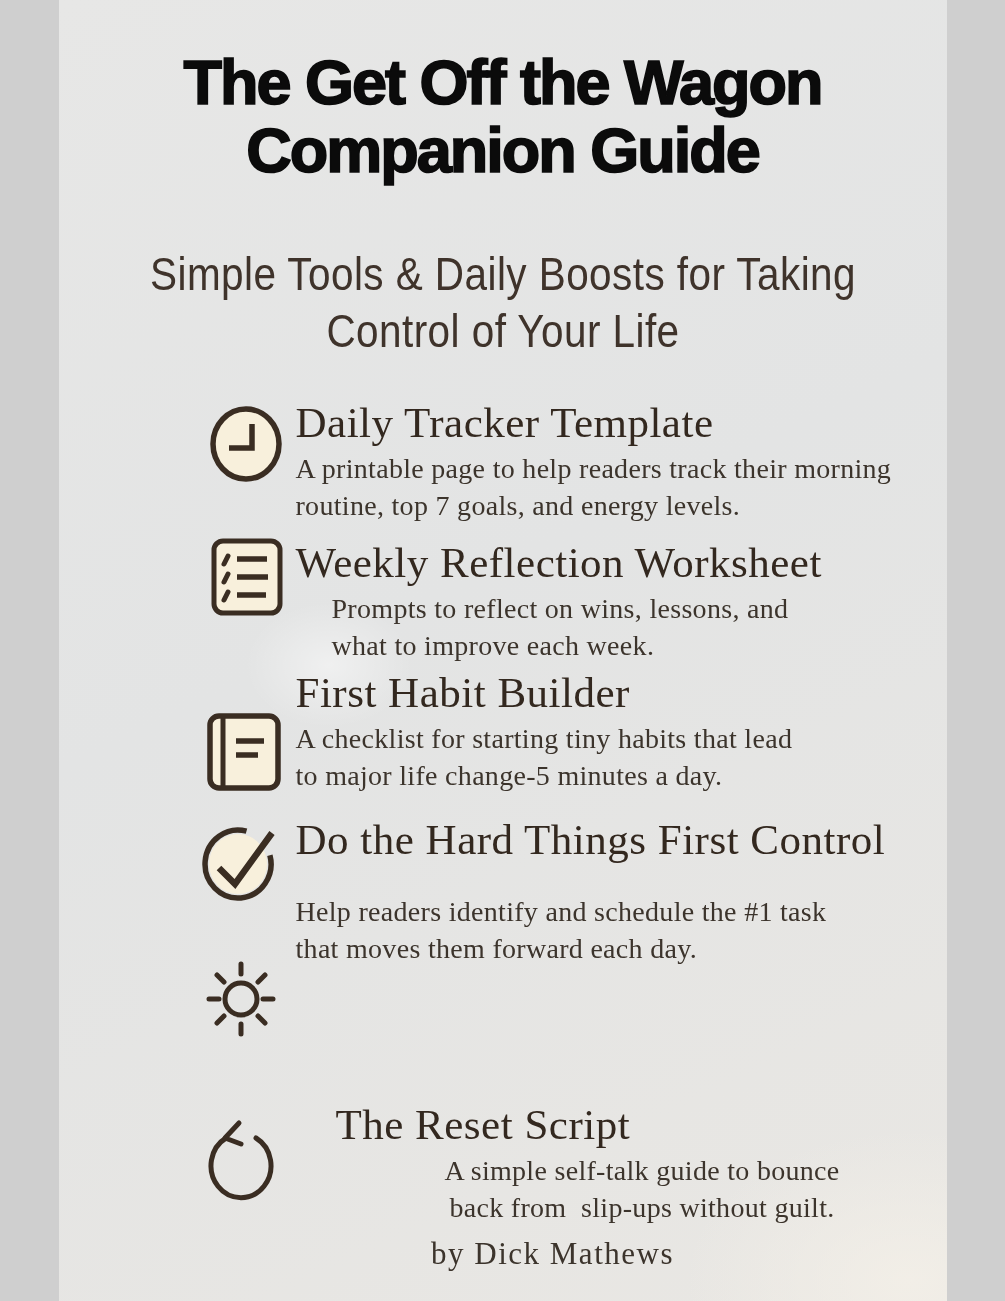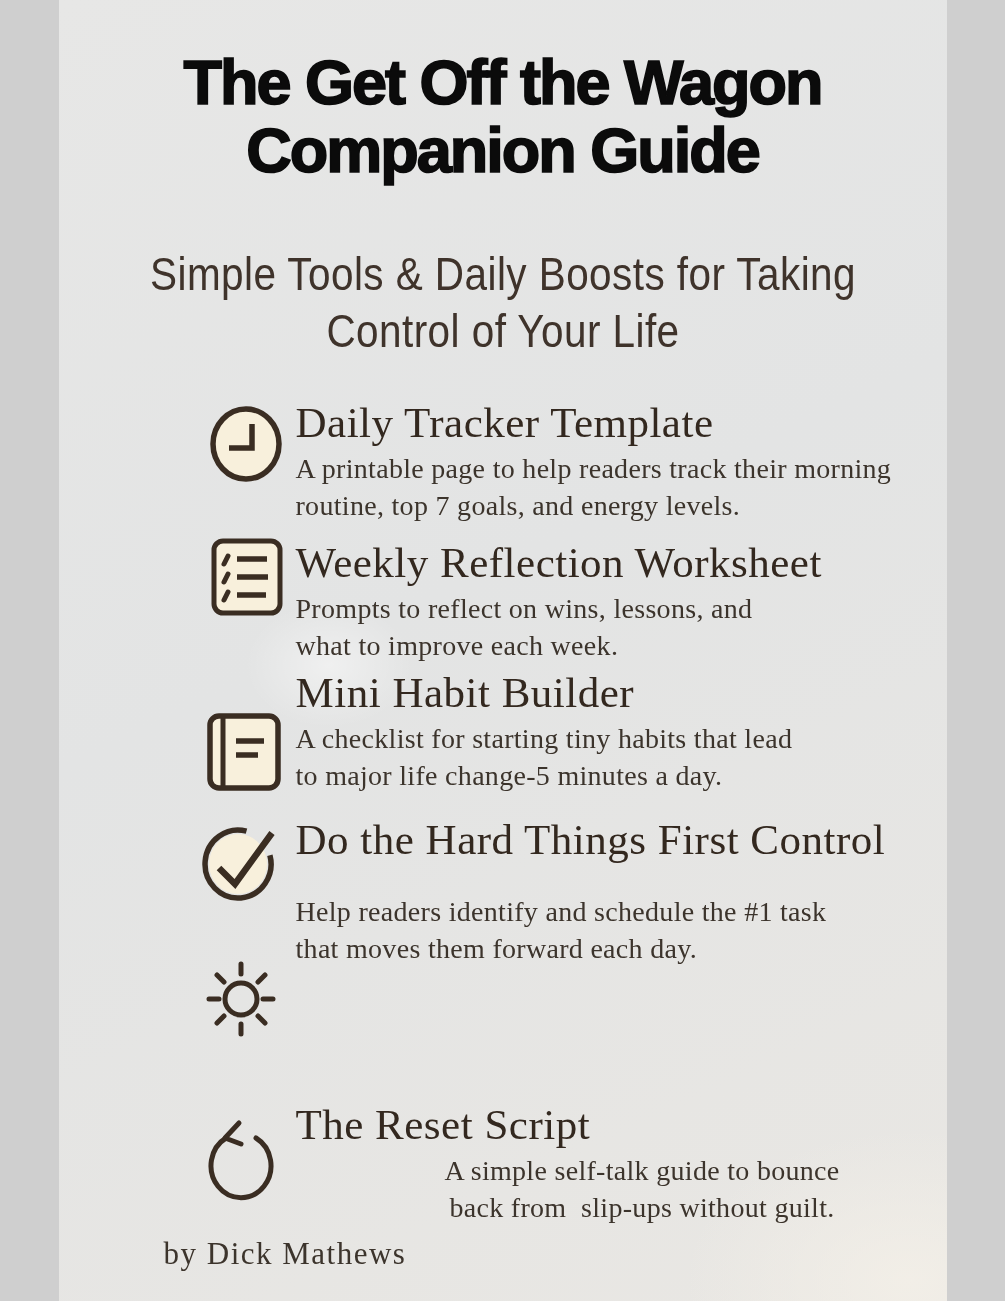--- a/index.html
+++ b/index.html
@@ -61,22 +61,22 @@
     letter-spacing:0.5px;
   }
   .item .desc {
     margin-top:2px;
     font-size:28px; line-height:37px;
     letter-spacing:0.3px;
     white-space:pre-wrap;
   }
 
   .byline {
-    position:absolute; top:1236px; left:13px; width:100%;
-    text-align:left; text-indent:92px;
+    position:absolute; top:1236px; left:4px; width:100%;
+    text-align:center; text-indent:92px;
     font-size:31px; letter-spacing:1.5px;
   }
 
   .icon svg { display:block; }
 </style>
 </head>
 <body>
 
 <div class="page">
   <div class="title" style="color: rgb(11, 11, 11);">The Get Off the Wagon
@@ -101,36 +101,36 @@
   <div class="item">
     <span class="icon">
           <svg width="72" height="78" viewBox="0 0 72 78">
       <rect x="3" y="3" width="66" height="72" rx="9" fill="#f8f0dc" stroke="#3a2d22" stroke-width="5"></rect>
       <path d="M17 18 L13 26 M17 36 L13 44 M17 54 L13 62" stroke="#3a2d22" stroke-width="5" stroke-linecap="round"></path>
       <path d="M26 21 L56 21 M26 39 L57 39 M26 57 L55 57" stroke="#3a2d22" stroke-width="5.5"></path>
     </svg>
         </span>
     <div class="text">
       <div class="heading" style="color: rgb(51, 40, 31);">Weekly Reflection Worksheet</div>
-      <div class="desc" style="color: rgb(60, 52, 44);">Prompts to reflect on wins, lessons, and
+      <div class="desc" style="color: rgb(60, 52, 44); margin-left: 36px;">Prompts to reflect on wins, lessons, and
 what to improve each week.</div>
     </div>
   </div>
 
   <div class="item">
     <span class="icon">
           <svg width="76" height="80" viewBox="0 0 76 80">
       <rect x="4" y="4" width="68" height="72" rx="9" fill="#f8f0dc" stroke="#3a2d22" stroke-width="5.5"></rect>
       <line x1="17" y1="4" x2="17" y2="76" stroke="#3a2d22" stroke-width="5"></line>
       <line x1="30" y1="29" x2="58" y2="29" stroke="#3a2d22" stroke-width="5.5"></line>
       <line x1="30" y1="43" x2="52" y2="43" stroke="#3a2d22" stroke-width="5.5"></line>
     </svg>
         </span>
     <div class="text">
-      <div class="heading" style="color: rgb(51, 40, 31);">Mini Habit Builder</div>
+      <div class="heading" style="color: rgb(51, 40, 31);">First Habit Builder</div>
       <div class="desc" style="color: rgb(60, 52, 44);">A checklist for starting tiny habits that lead
 to major life change-5 minutes a day.</div>
     </div>
   </div>
 
   <div class="item">
     <span class="icon">
           <svg width="78" height="82" viewBox="0 0 78 82">
       <ellipse cx="36" cy="44" rx="29" ry="30" fill="#f8f0dc"></ellipse>
       <path d="M67.9 35.2 A 33 34 0 1 1 44.5 11.2" fill="none" stroke="#3a2d22" stroke-width="5.5"></path>
@@ -155,20 +155,20 @@
   </div>
 
   <div class="item">
     <span class="icon">
           <svg width="72" height="86" viewBox="0 0 72 86">
       <path d="M21 22 A 30 32 0 1 0 51 22" fill="none" stroke="#3a2d22" stroke-width="5" stroke-linecap="round"></path>
       <path d="M34 7 L20 22 L36 28" fill="none" stroke="#3a2d22" stroke-width="5" stroke-linecap="round" stroke-linejoin="round"></path>
     </svg>
         </span>
     <div class="text">
-      <div class="heading" style="color: rgb(51, 40, 31);">The Reset Script</div>
+      <div class="heading" style="color: rgb(51, 40, 31); margin-left: 40px;">The Reset Script</div>
       <div class="desc" style="color: rgb(60, 52, 44); text-align: center;">A simple self-talk guide to bounce
 back from  slip-ups without guilt.</div>
     </div>
   </div>
 </div>
   <div class="byline" style="color: rgb(60, 52, 44);">by Dick Mathews</div>
 </div>
 
 </body></html>

